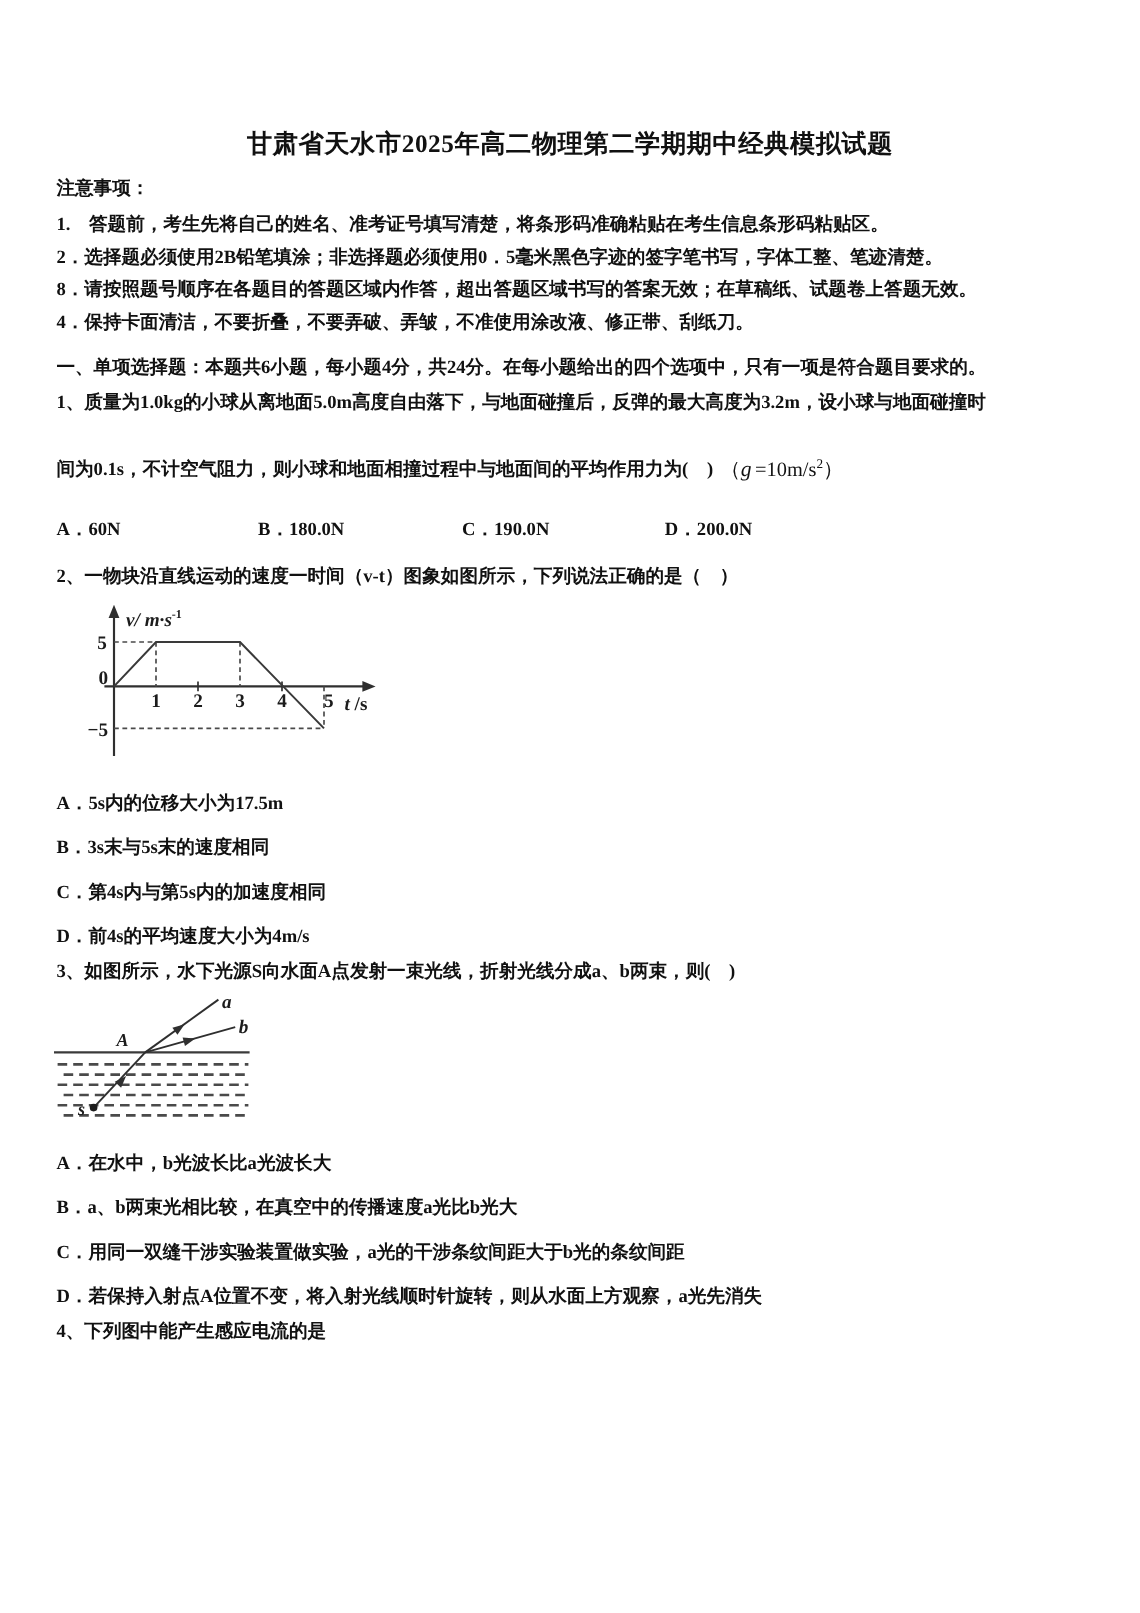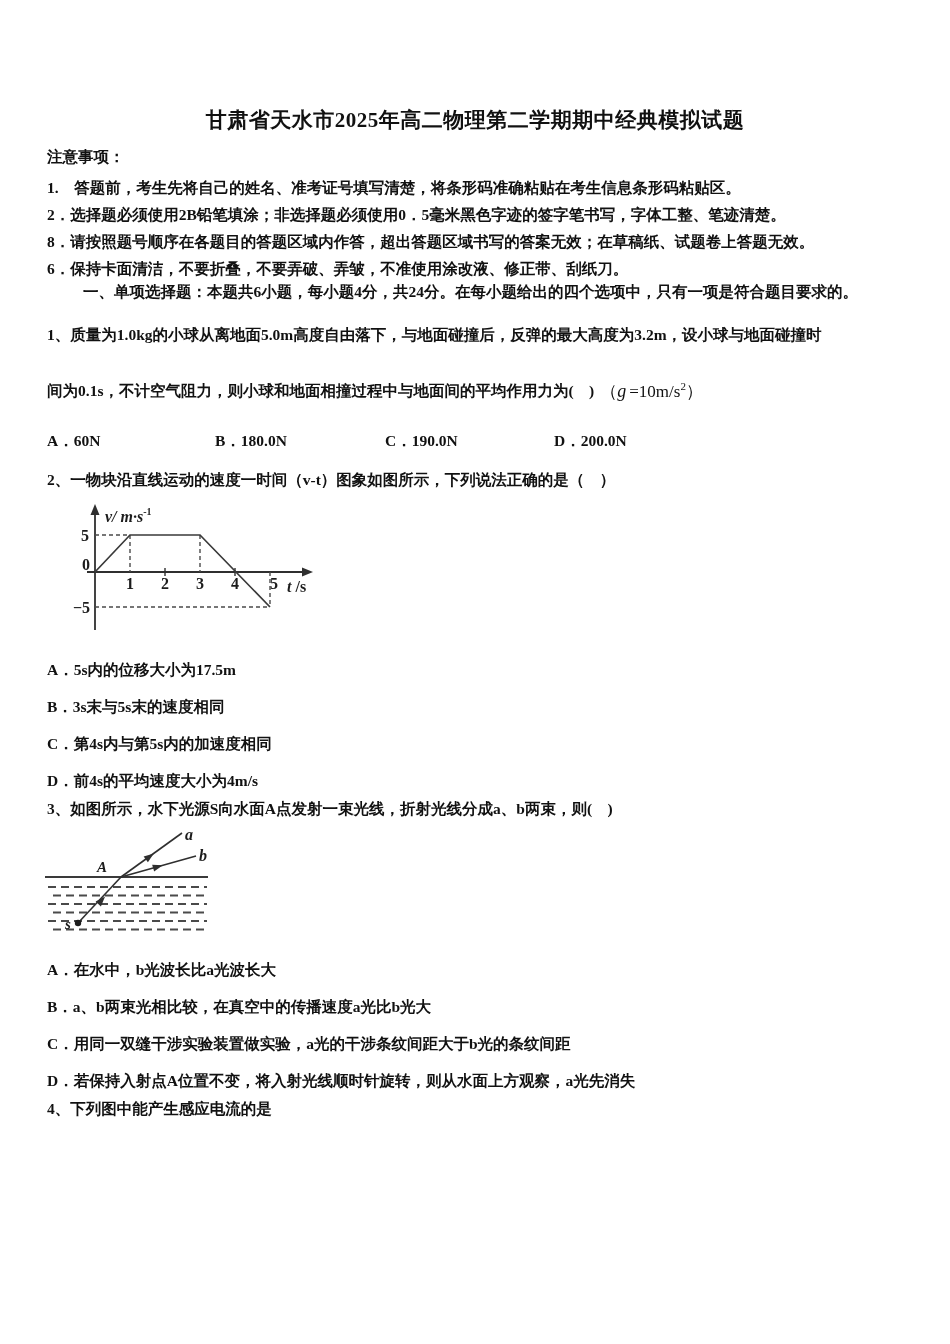--- a/index.html
+++ b/index.html
@@ -13,21 +13,21 @@
   .abs { position: absolute; }
   .title {
     top: 106px; left: 0; width: 950px;
     text-align: center; font-size: 21px; font-weight: bold;
     letter-spacing: 0.5px;
   }
   .body-text { font-size: 15.5px; white-space: nowrap; }
   .notes-heading { top: 147px; left: 47px; }
   .notes-list { top: 174px; left: 47px; }
   .note-line { line-height: 27px; }
-  .section-header { top: 282px; left: 47px; margin-left: 36px; }
+  .section-header { top: 296px; left: 47px; }
   .q1-l1 { top: 325px; left: 47px; }
   .q1-l2 { top: 374px; left: 47px; height: 34px; display: flex; align-items: center; }
   .formula {
     font-family: Liberation Serif, serif; font-size: 17px;
     font-weight: normal; margin-left: 6px; white-space: nowrap;
   }
   .formula .fvar { font-style: italic; font-size: 18px; margin-right: 3px; }
   .formula sup { font-size: 11px; }
   .opt-row { top: 431px; left: 47px; display: flex; font-size: 15.5px; }
   .opt-a { width: 168px; } .opt-b { width: 170px; } .opt-c { width: 169px; }
@@ -50,21 +50,21 @@
 <div class="page">
 
   <div class="abs title">甘肃省天水市2025年高二物理第二学期期中经典模拟试题</div>
 
   <div class="abs body-text notes-heading">注意事项：</div>
 
   <div class="abs body-text notes-list">
     <div class="note-line">1.　答题前，考生先将自己的姓名、准考证号填写清楚，将条形码准确粘贴在考生信息条形码粘贴区。</div>
     <div class="note-line">2．选择题必须使用2B铅笔填涂；非选择题必须使用0．5毫米黑色字迹的签字笔书写，字体工整、笔迹清楚。</div>
     <div class="note-line">8．请按照题号顺序在各题目的答题区域内作答，超出答题区域书写的答案无效；在草稿纸、试题卷上答题无效。</div>
-    <div class="note-line">6．保持卡面清洁，不要折叠，不要弄破、弄皱，不准使用涂改液、修正带、刮纸刀。</div>
+    <div class="note-line">4．保持卡面清洁，不要折叠，不要弄破、弄皱，不准使用涂改液、修正带、刮纸刀。</div>
   </div>
 
   <div class="abs body-text section-header">一、单项选择题：本题共6小题，每小题4分，共24分。在每小题给出的四个选项中，只有一项是符合题目要求的。</div>
 
   <div class="abs body-text q1-l1">1、质量为1.0kg的小球从离地面5.0m高度自由落下，与地面碰撞后，反弹的最大高度为3.2m，设小球与地面碰撞时</div>
 
   <div class="abs body-text q1-l2">
     <span>间为0.1s，不计空气阻力，则小球和地面相撞过程中与地面间的平均作用力为(　)</span>
     <span class="formula"><span>（</span><span class="fvar">g</span><span>=10m/s</span><sup>2</sup><span>）</span></span>
   </div>

